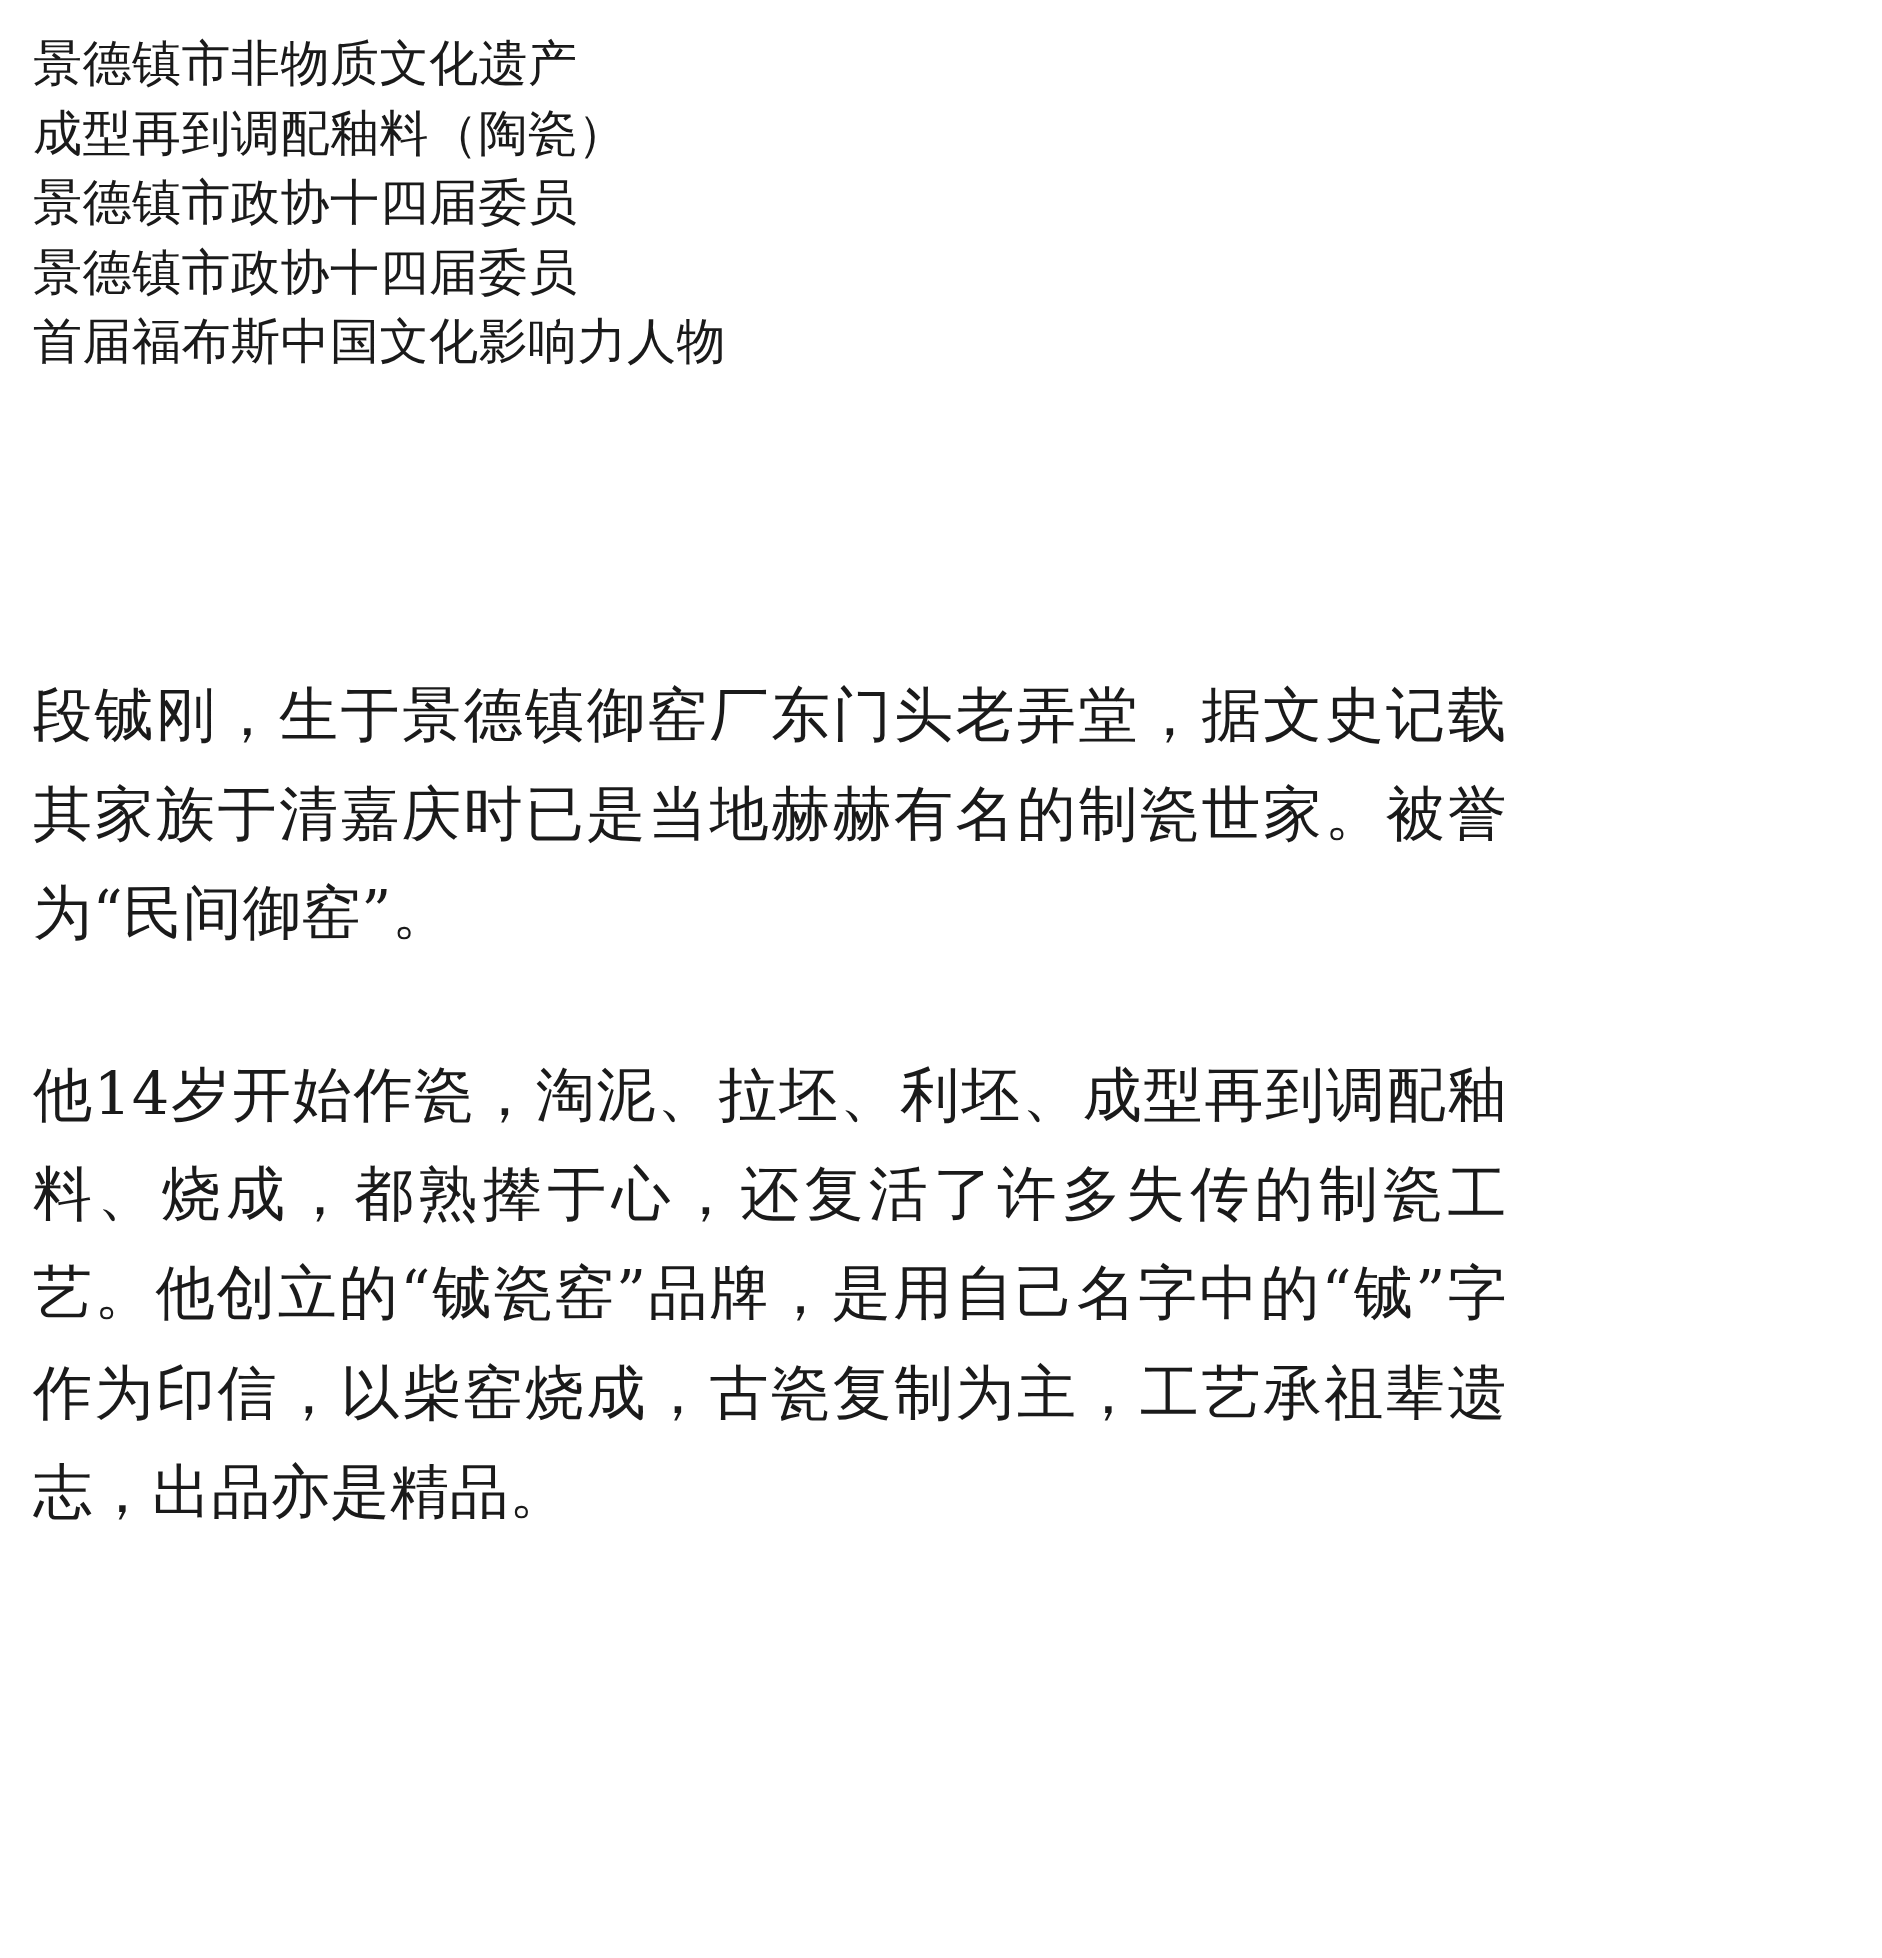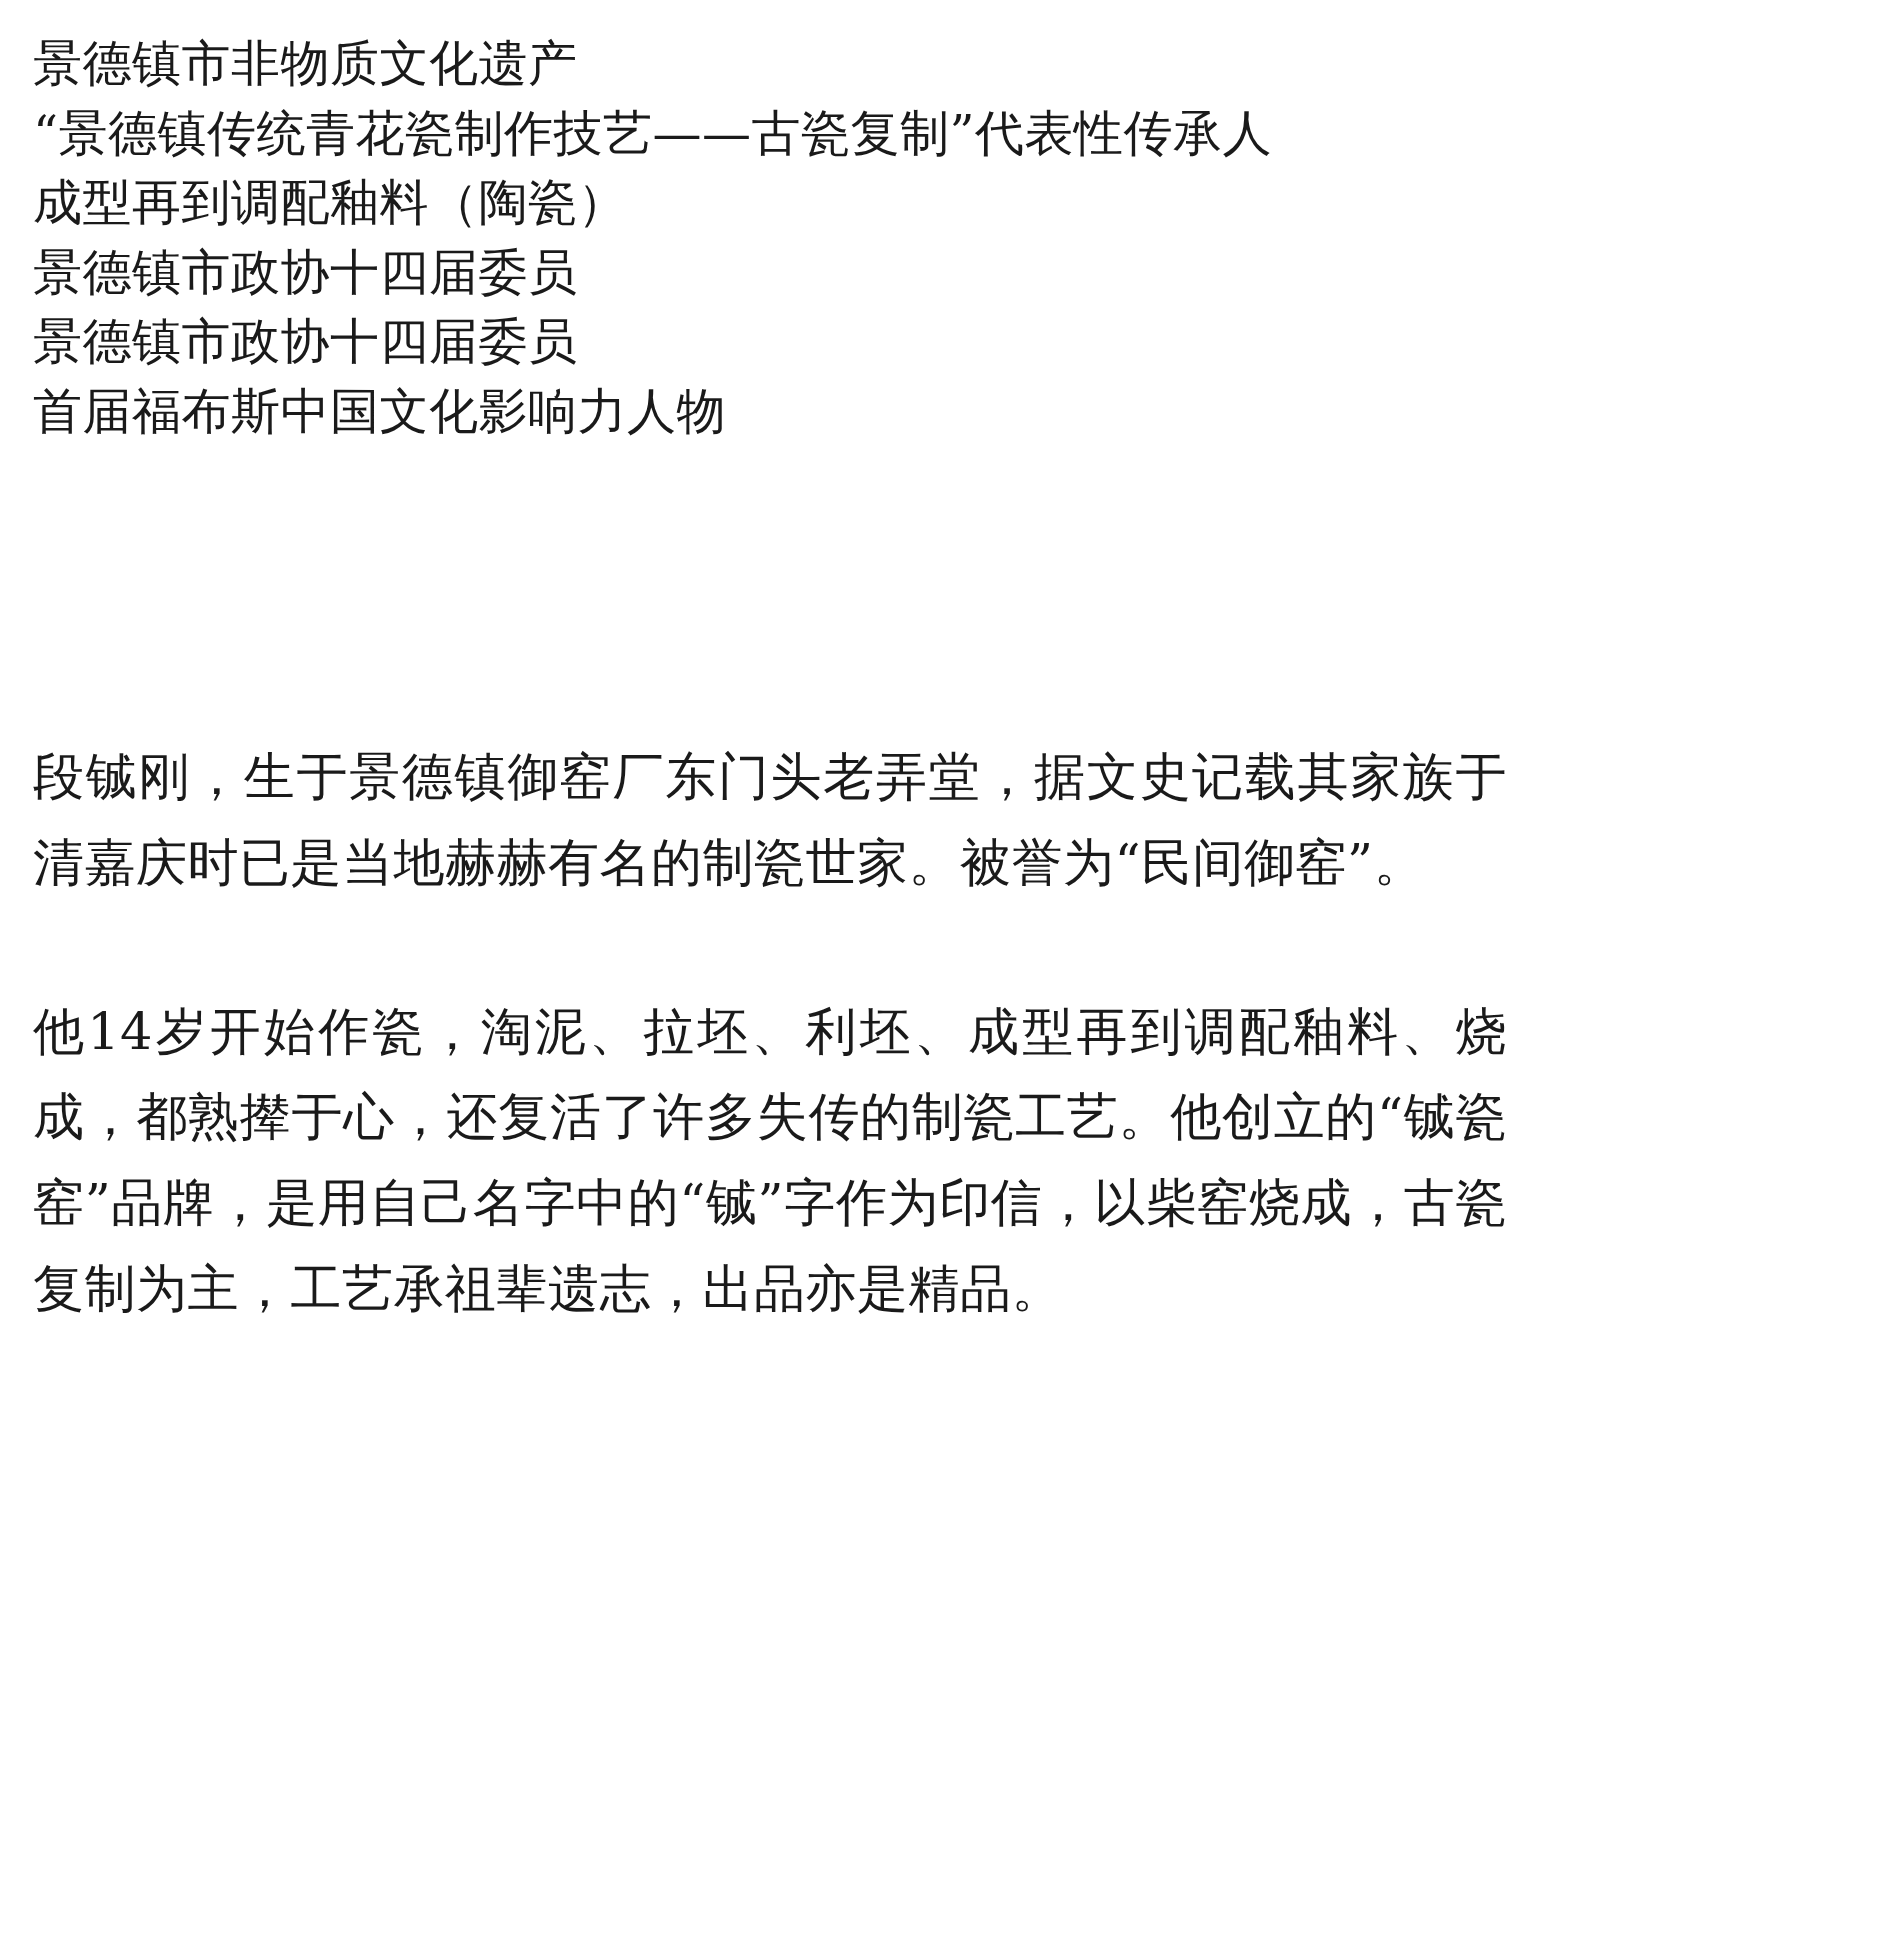--- a/index.html
+++ b/index.html
@@ -27,21 +27,21 @@
   .credentials .line {
     font-size: 49px;
     line-height: 1.42;
     letter-spacing: 0.5px;
     white-space: nowrap;
   }
   .spacer-block {
     height: 288px;
   }
   .para {
-    font-size: 51px;
+    font-size: 59px;
     line-height: 1.68;
     letter-spacing: 0.5px;
     text-align: justify;
     text-justify: inter-ideograph;
     margin: 0;
   }
   .para + .para {
     margin-top: 83px;
   }
   .para-1 {
@@ -51,21 +51,20 @@
     max-width: 1806px;
   }
 </style>
 </head>
 <body>
 
 <div class="page">
 
   <section class="credentials">
     <div class="line">景德镇市非物质文化遗产</div>
-    <div class="line">“景德镇传统青花瓷制作技艺——古瓷复制”代表性传承人</div>
     <div class="line">成型再到调配釉料（陶瓷）</div>
     <div class="line">景德镇市政协十四届委员</div>
     <div class="line">景德镇市政协十四届委员</div>
     <div class="line">首届福布斯中国文化影响力人物</div>
   </section>
 
   <div class="spacer-block"></div>
 
   <section>
     <p class="para para-1">段铖刚，生于景德镇御窑厂东门头老弄堂，据文史记载其家族于清嘉庆时已是当地赫赫有名的制瓷世家。被誉为“民间御窑”。</p>

